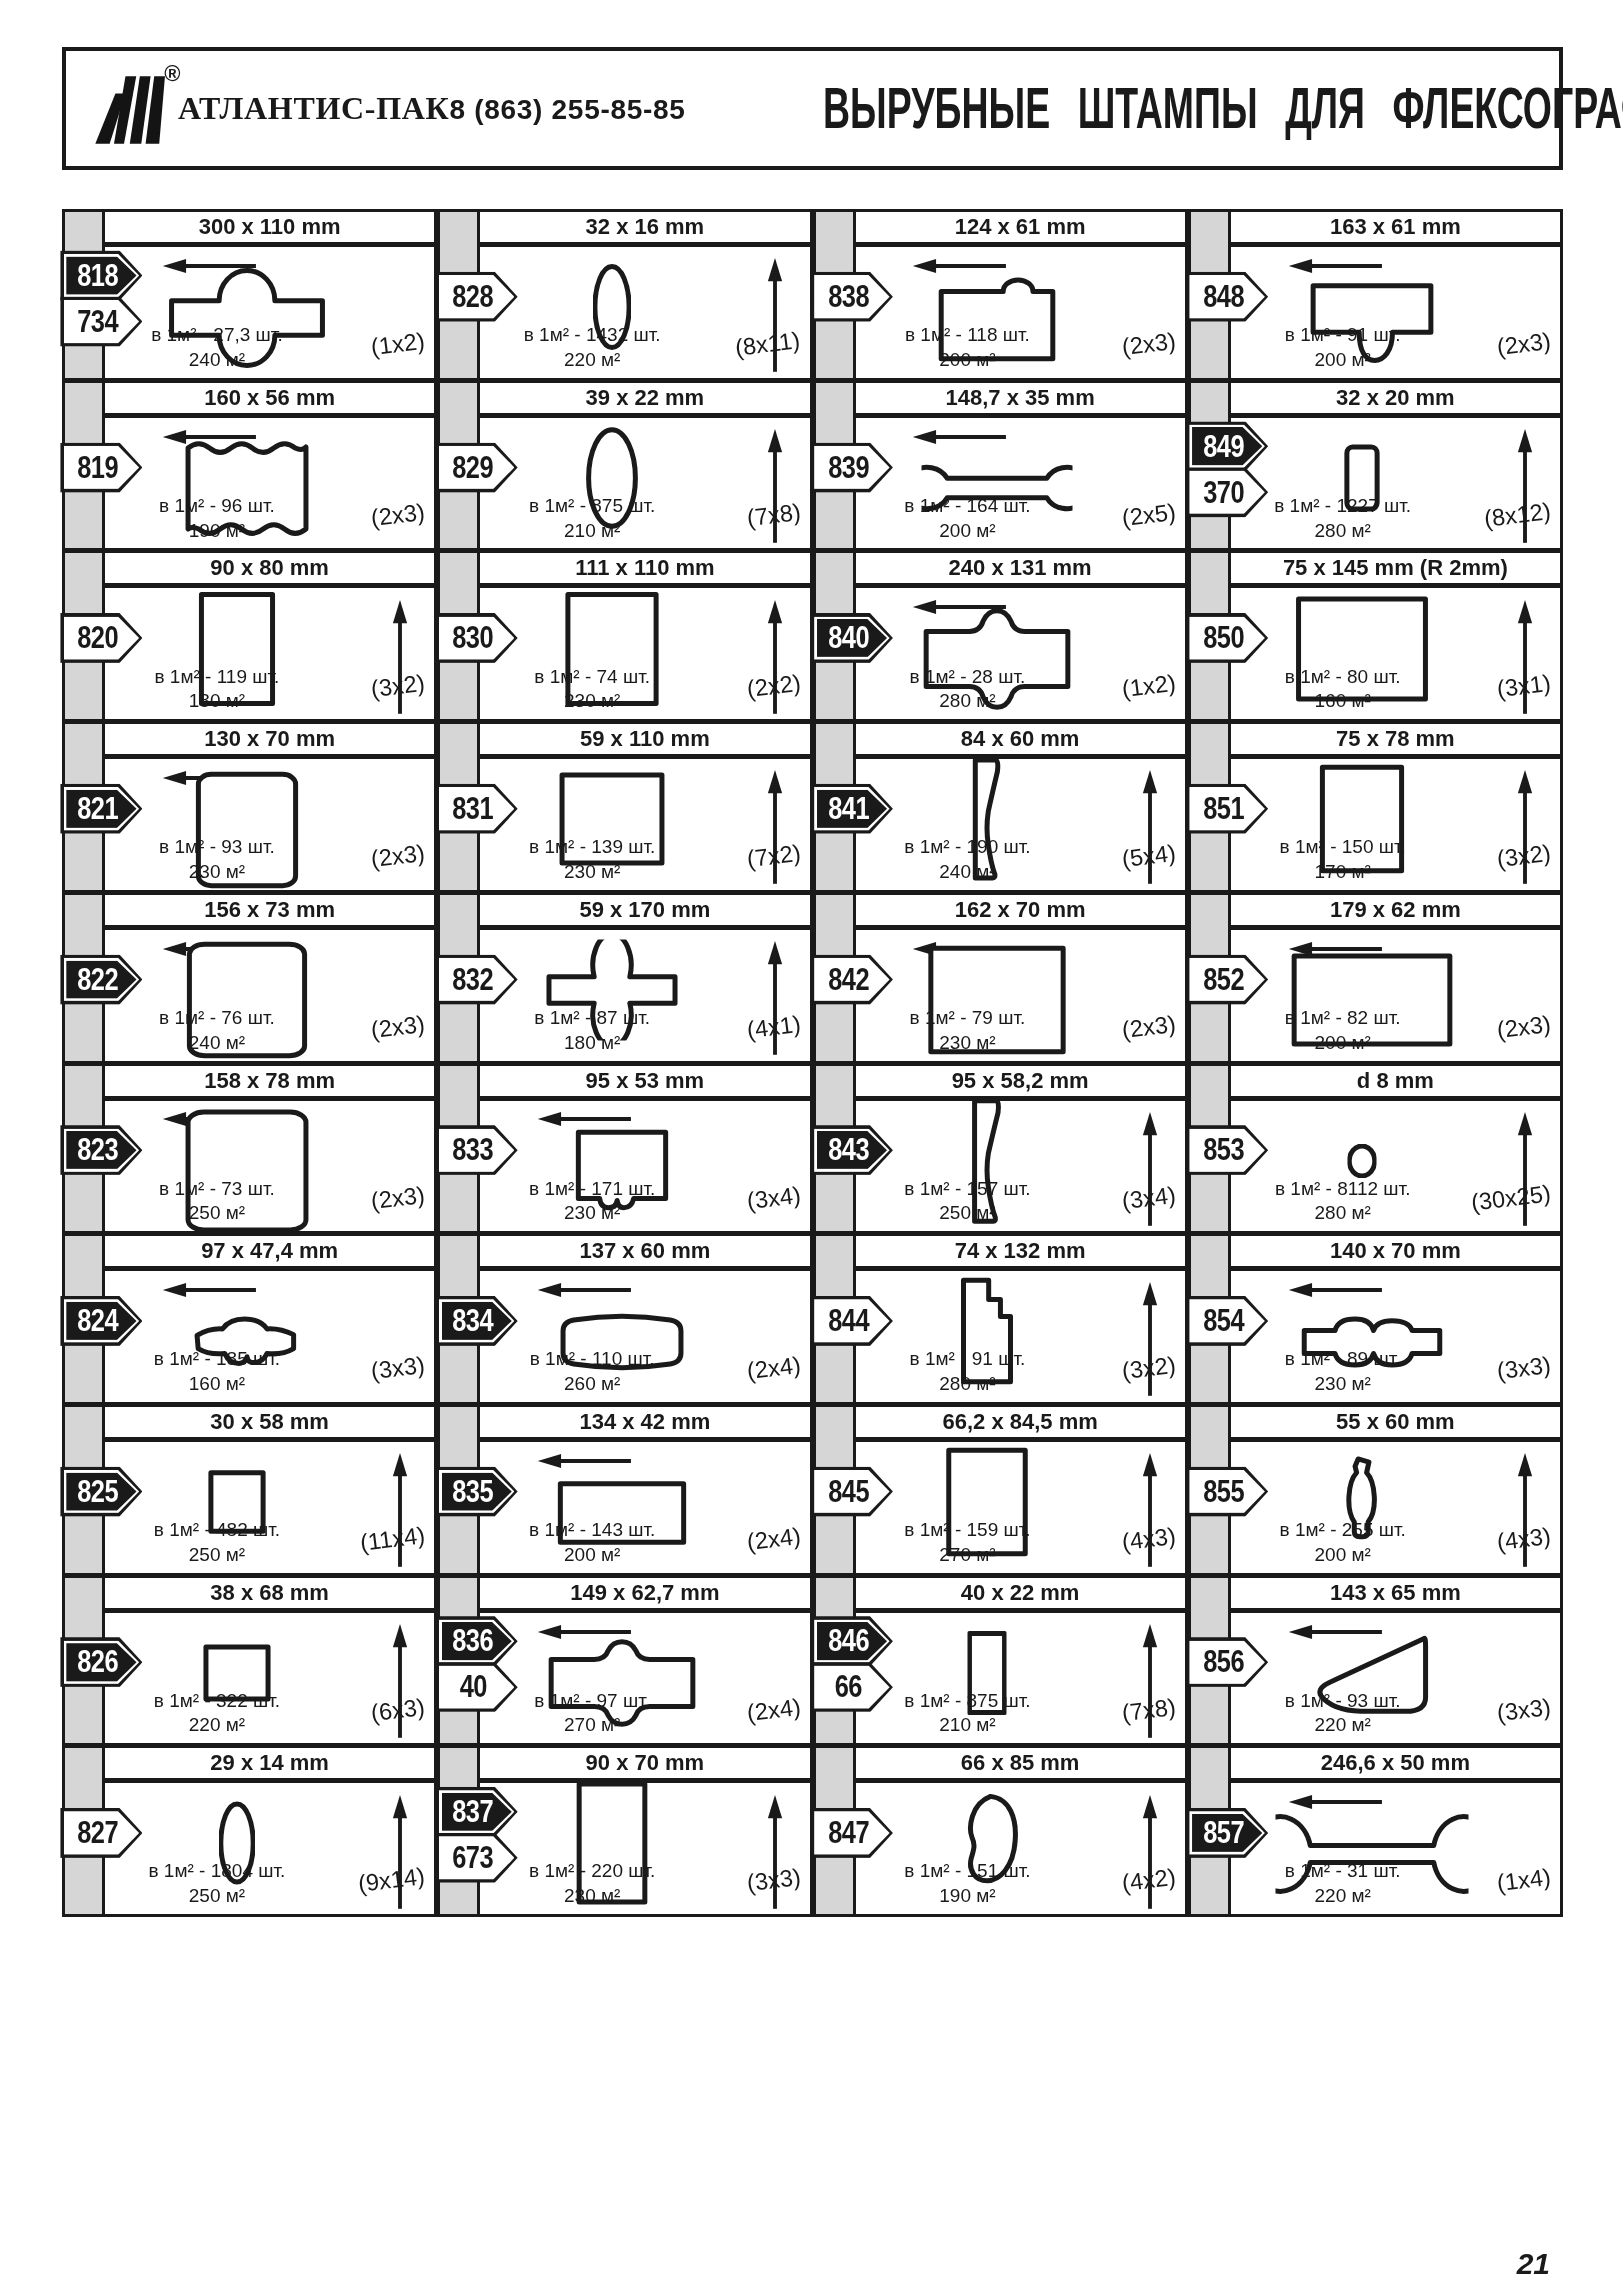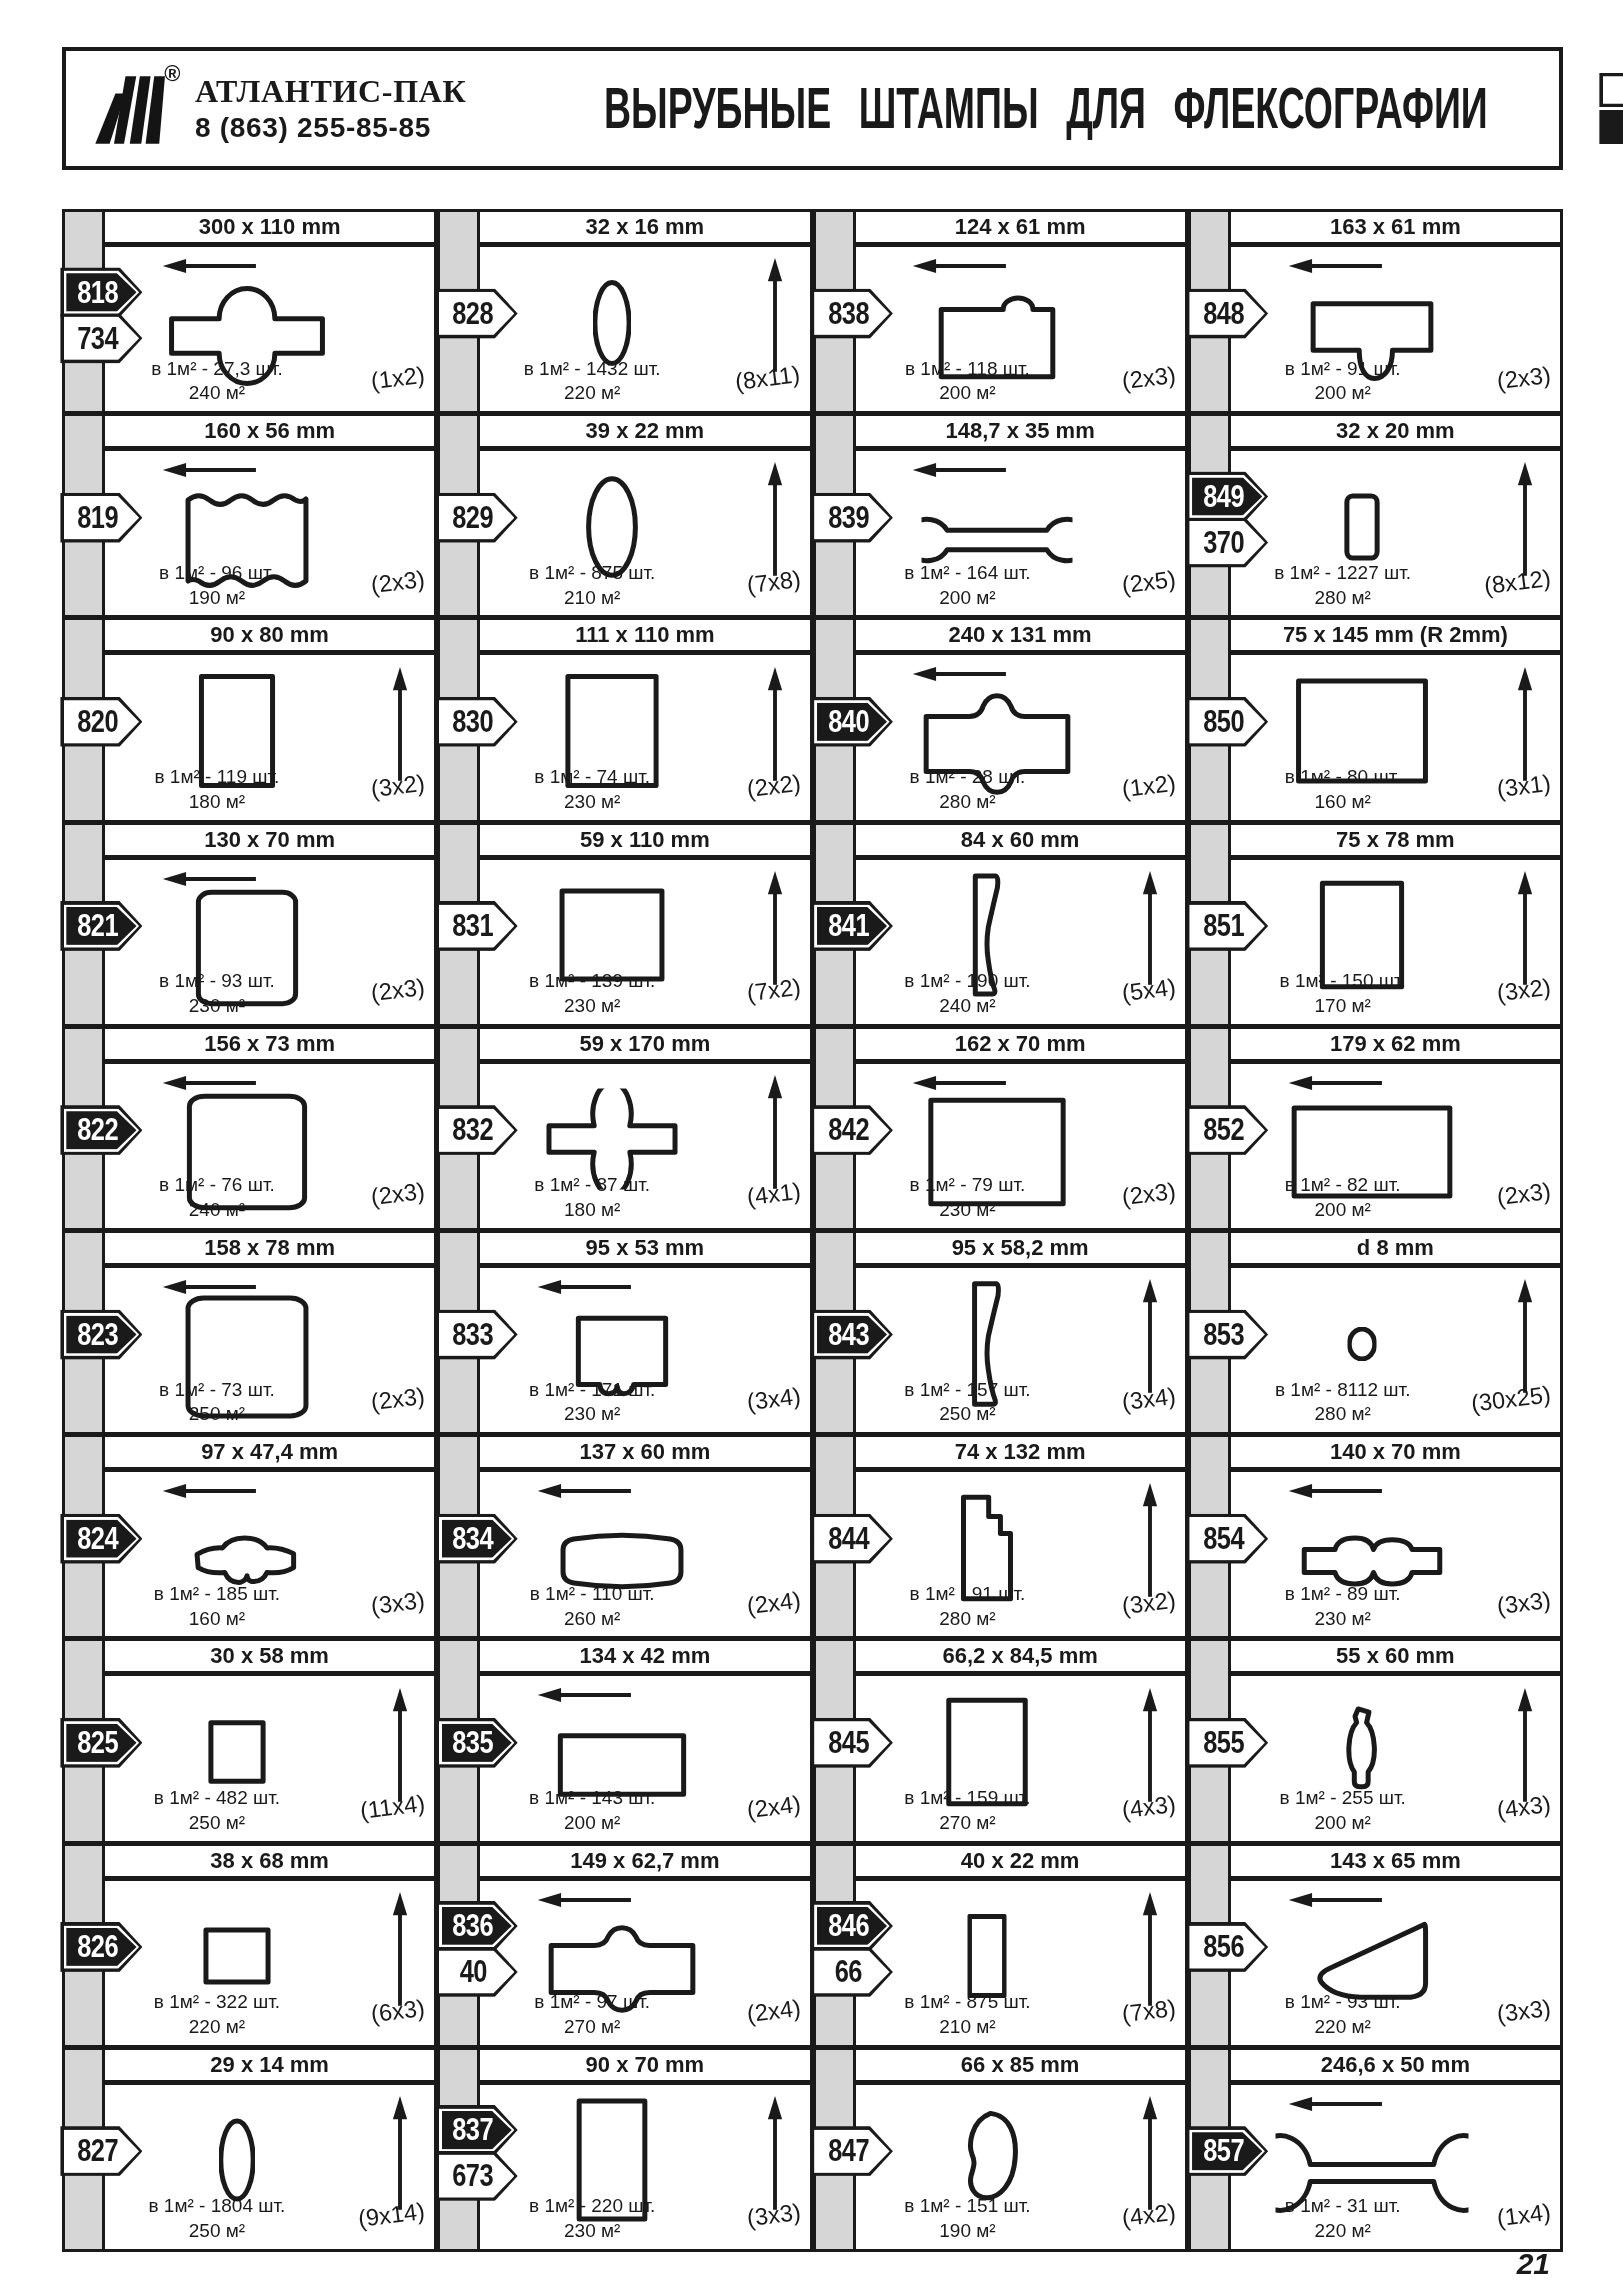--- a/index.html
+++ b/index.html
@@ -6,35 +6,35 @@
   .page{position:relative;width:1623px;height:2295px;background:#ffffff;
         font-family:"Liberation Sans",sans-serif;color:#1a1a1a;overflow:hidden;}
 
   
   .header{position:absolute;left:62px;top:47px;width:1501px;height:123px;
           border:4.6px solid #1a1a1a;box-sizing:border-box;background:#fff;
           display:flex;align-items:center;}
   .logoblock{position:relative;margin-left:25px;width:79px;height:79px;flex:0 0 auto;}
   .logoblock svg{display:block;}
   .reg{position:absolute;top:-7.9px;right:-10.5px;font-size:22px;font-weight:bold;}
-  .brandcol{margin-left:25px;display:flex;flex-direction:column;align-items:flex-start;flex:0 0 auto;}
+  .brandcol{margin-left:8px;display:flex;align-items:center;flex:0 0 auto;}
   .brand{font-family:"Liberation Serif",serif;font-weight:bold;font-size:32px;letter-spacing:0.7px;white-space:nowrap;}
   .phone{font-weight:bold;font-size:28px;margin-top:2.6px;letter-spacing:0.7px;}
   .title{flex:1;text-align:center;font-weight:bold;font-size:48px;white-space:nowrap;
          transform:scale(0.78,1.18);transform-origin:55% 50%;word-spacing:22px;letter-spacing:0px;}
   .legend{margin-right:22px;flex:0 0 auto;display:flex;flex-direction:column;}
   .legend-row{display:flex;align-items:center;height:37px;}
   .flag{position:relative;width:60px;height:34px;flex:0 0 auto;}
   .flag .f-outer{position:absolute;inset:0;background:#1a1a1a;
                  clip-path:polygon(0 0,74% 0,100% 50%,74% 100%,0 100%);}
   .flag.white .f-inner{position:absolute;inset:3.3px 4.6px 3.3px 3.3px;background:#fff;
                  clip-path:polygon(0 0,74% 0,100% 50%,74% 100%,0 100%);}
 
   
-  .grid{position:absolute;left:62px;top:209px;width:1501px;height:2043px;display:flex;}
+  .grid{position:absolute;left:62px;top:209px;width:1501px;height:1708px;display:flex;}
   .colgroup{flex:1;display:flex;flex-direction:column;border:3.3px solid #1a1a1a;box-sizing:border-box;background:#fff;}
   .cell{flex:1;display:flex;border-bottom:5.2px solid #1a1a1a;position:relative;min-height:0;}
   .cell:last-child{border-bottom:none;}
   .strip{width:37px;background:#d6d6d6;border-right:3.9px solid #1a1a1a;flex:0 0 auto;}
   .cmain{flex:1;display:flex;flex-direction:column;background:#fff;min-width:0;}
   .dims{height:30px;border-bottom:5.2px solid #1a1a1a;display:flex;align-items:center;justify-content:center;
         font-size:22px;font-weight:bold;letter-spacing:0;flex:0 0 auto;white-space:nowrap;}
   .body{flex:1;position:relative;}
 
   .arrow{position:absolute;}

